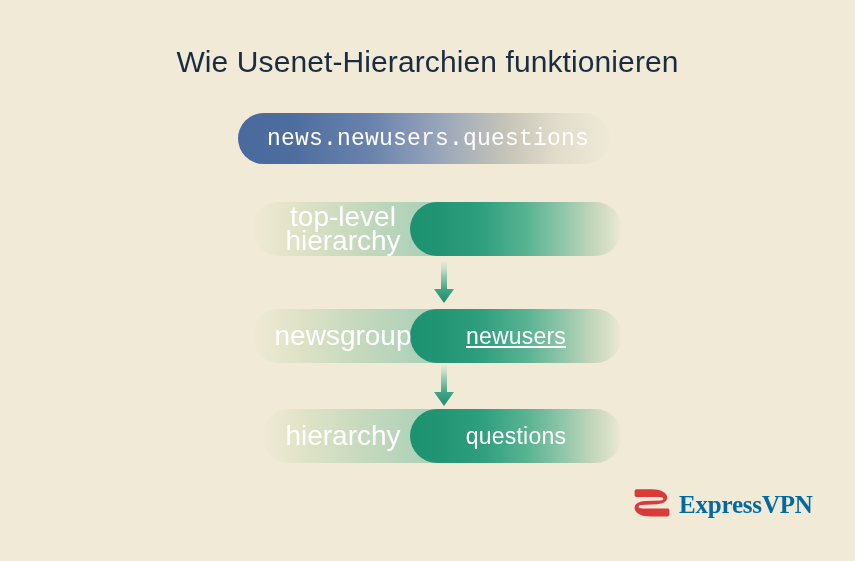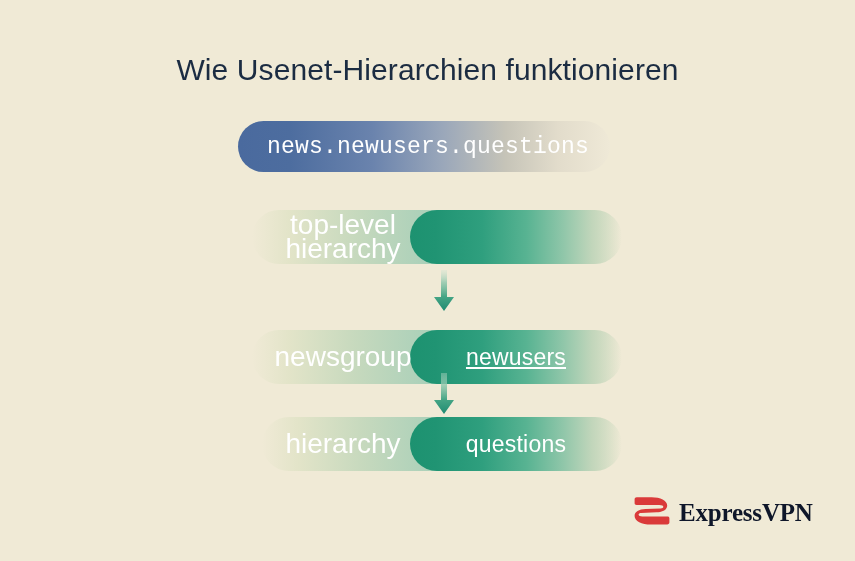--- a/index.html
+++ b/index.html
@@ -11,21 +11,20 @@
     height: 561px;
     background: #F0EAD6;
     font-family: "Liberation Sans", sans-serif;
     overflow: hidden;
   }
   #canvas {
     position: relative;
     width: 855px;
     height: 470px;
     background: #F0EAD6;
-    margin-top: 8px;
   }
 
   
   #page-title {
     position: absolute;
     left: 0;
     top: 45px;
     width: 855px;
     text-align: center;
     font-size: 30px;
@@ -131,21 +130,21 @@
     font-size: 23px;
     letter-spacing: 0.2px;
     white-space: nowrap;
   }
 
   #row-1 { left: 252px; top: 202px; width: 370px; }
   #row-1 .row-front { left: 158px; width: 212px; }
   #row-1 .row-label { left: 24px;  width: 134px; }
   #row-1 .row-value { left: 158px; width: 212px; }
 
-  #row-2 { left: 252px; top: 322px; width: 370px; }
+  #row-2 { left: 252px; top: 309px; width: 370px; }
   #row-2 .row-front { left: 158px; width: 212px; }
   #row-2 .row-label { left: 24px;  width: 134px; }
   #row-2 .row-value { left: 158px; width: 212px; text-decoration: underline; }
 
   #row-3 { left: 262px; top: 409px; width: 360px; }
   #row-3 .row-front { left: 148px; width: 212px; }
   #row-3 .row-label { left: 14px;  width: 134px; }
   #row-3 .row-value { left: 148px; width: 212px; }
 
   
@@ -172,21 +171,21 @@
     width: 36px;
     height: 34px;
     flex: none;
   }
   #logo-wordmark {
     margin-left: 9px;
     font-family: "Liberation Serif", serif;
     font-weight: bold;
     font-size: 25px;
     letter-spacing: -0.2px;
-    color: #0f172a;
+    color: #0369a1;
     white-space: nowrap;
   }
 </style>
 </head>
 <body>
 
 <div id="canvas">
 
   <div id="page-title">Wie Usenet-Hierarchien funktionieren</div>
 

